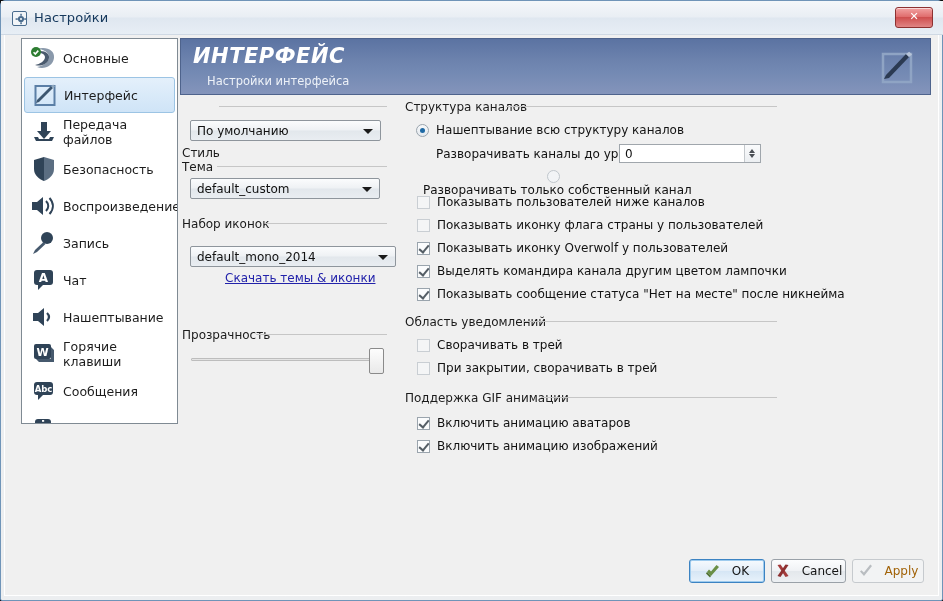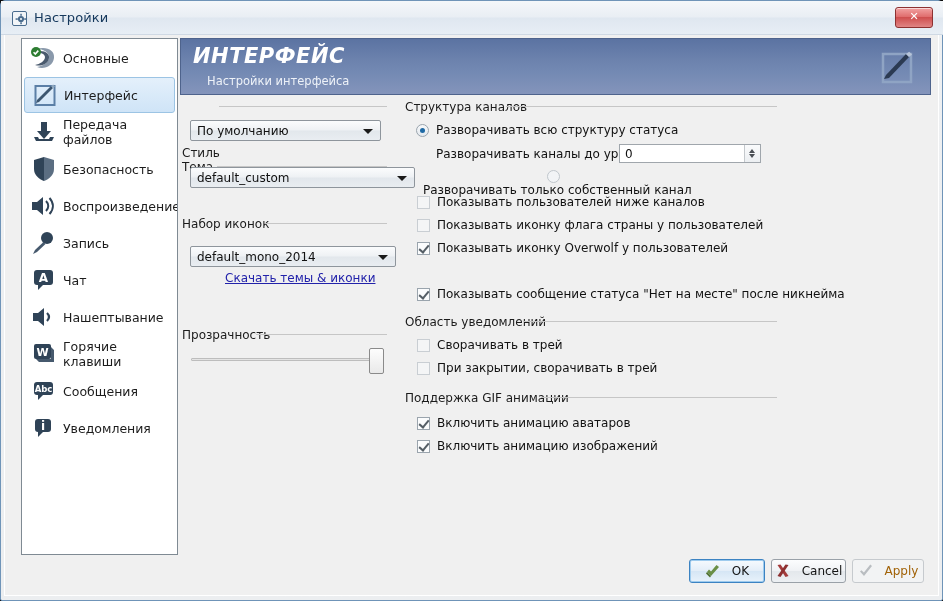--- a/index.html
+++ b/index.html
@@ -41,21 +41,21 @@
     position:absolute;right:11px;top:6px;width:36px;height:19px;
     border:1px solid #8d3131;border-radius:3px;
     background:linear-gradient(to bottom,#f2a3a3 0%,#e06e6e 45%,#cf4f4f 50%,#e08484 100%);
     color:#fff;font-size:11px;font-weight:bold;
     text-align:center;line-height:18px;
     box-shadow:inset 0 1px 0 rgba(255,255,255,.6);
     cursor:pointer;
   }
   
   .sidebar{
-    position:absolute;left:20px;top:37px;width:157px;height:517px;
+    position:absolute;left:20px;top:37px;width:157px;height:386px;
     background:#ffffff;border:1px solid #7f8a93;
     box-sizing:border-box;overflow:hidden;
   }
   .side-item{
     position:relative;height:36px;margin:1px 2px;
     display:flex;align-items:center;
     box-sizing:border-box;cursor:pointer;
   }
   .side-item.selected{
     background:linear-gradient(to bottom,#e4f0fb,#cfe4f7);
@@ -328,21 +328,21 @@
 
   <span class="grp-label" style="left:181px;top:105px;margin-top:40px;">Стиль</span>
   <div class="grp-rule" style="left:218px;top:105px;width:168px;"></div>
   <div class="combo" style="left:189px;top:119px;width:191px;">
     <span class="combo-txt">По умолчанию</span>
     <span class="combo-arrow"></span>
   </div>
 
   <span class="grp-label" style="left:181px;top:159px;">Тема</span>
   <div class="grp-rule" style="left:216px;top:165px;width:170px;"></div>
-  <div class="combo" style="left:189px;top:166px;width:225px;">
+  <div class="combo" style="left:189px;top:177px;width:190px;">
     <span class="combo-txt">default_custom</span>
     <span class="combo-arrow"></span>
   </div>
 
   <span class="grp-label" style="left:181px;top:216px;">Набор иконок</span>
   <div class="grp-rule" style="left:264px;top:222px;width:122px;"></div>
   <div class="combo" style="left:189px;top:245px;width:206px;">
     <span class="combo-txt">default_mono_2014</span>
     <span class="combo-arrow"></span>
   </div>
@@ -352,21 +352,21 @@
   <span class="grp-label" style="left:181px;top:327px;">Прозрачность</span>
   <div class="grp-rule" style="left:255px;top:333px;width:131px;"></div>
   <div class="slider-track" style="left:190px;top:357px;width:190px;"></div>
   <div class="slider-handle" style="left:368px;top:347px;"></div>
 
   <span class="grp-label" style="left:404px;top:99px;">Структура каналов</span>
   <div class="grp-rule" style="left:505px;top:105px;width:271px;"></div>
 
   <div class="row" style="left:415px;top:122px;">
     <span class="radio on"></span>
-    <span class="row-lbl">Разворачивать всю структуру статуса</span>
+    <span class="row-lbl">Нашептывание всю структуру каналов</span>
   </div>
 
   <span class="spin-lbl" style="left:435px;top:146px;">Разворачивать каналы до уровня:</span>
   <div class="spin" style="left:618px;top:143px;width:142px;">
     <span class="spin-val">0</span>
     <span class="spin-btns">
       <span class="spin-up"></span>
       <span class="spin-dn"></span>
     </span>
   </div>
@@ -381,20 +381,24 @@
     <span class="row-lbl">Показывать пользователей ниже каналов</span>
   </div>
   <div class="row" style="left:416px;top:217px;">
     <span class="chk off"></span>
     <span class="row-lbl">Показывать иконку флага страны у пользователей</span>
   </div>
   <div class="row" style="left:416px;top:240px;">
     <span class="chk on"></span>
     <span class="row-lbl">Показывать иконку Overwolf у пользователей</span>
   </div>
+  <div class="row" style="left:416px;top:263px;">
+    <span class="chk on"></span>
+    <span class="row-lbl">Выделять командира канала другим цветом лампочки</span>
+  </div>
   <div class="row" style="left:416px;top:286px;">
     <span class="chk on"></span>
     <span class="row-lbl">Показывать сообщение статуса "Нет на месте" после никнейма</span>
   </div>
 
   <span class="grp-label" style="left:404px;top:314px;">Область уведомлений</span>
   <div class="grp-rule" style="left:522px;top:320px;width:254px;"></div>
 
   <div class="row" style="left:416px;top:337px;">
     <span class="chk off"></span>

